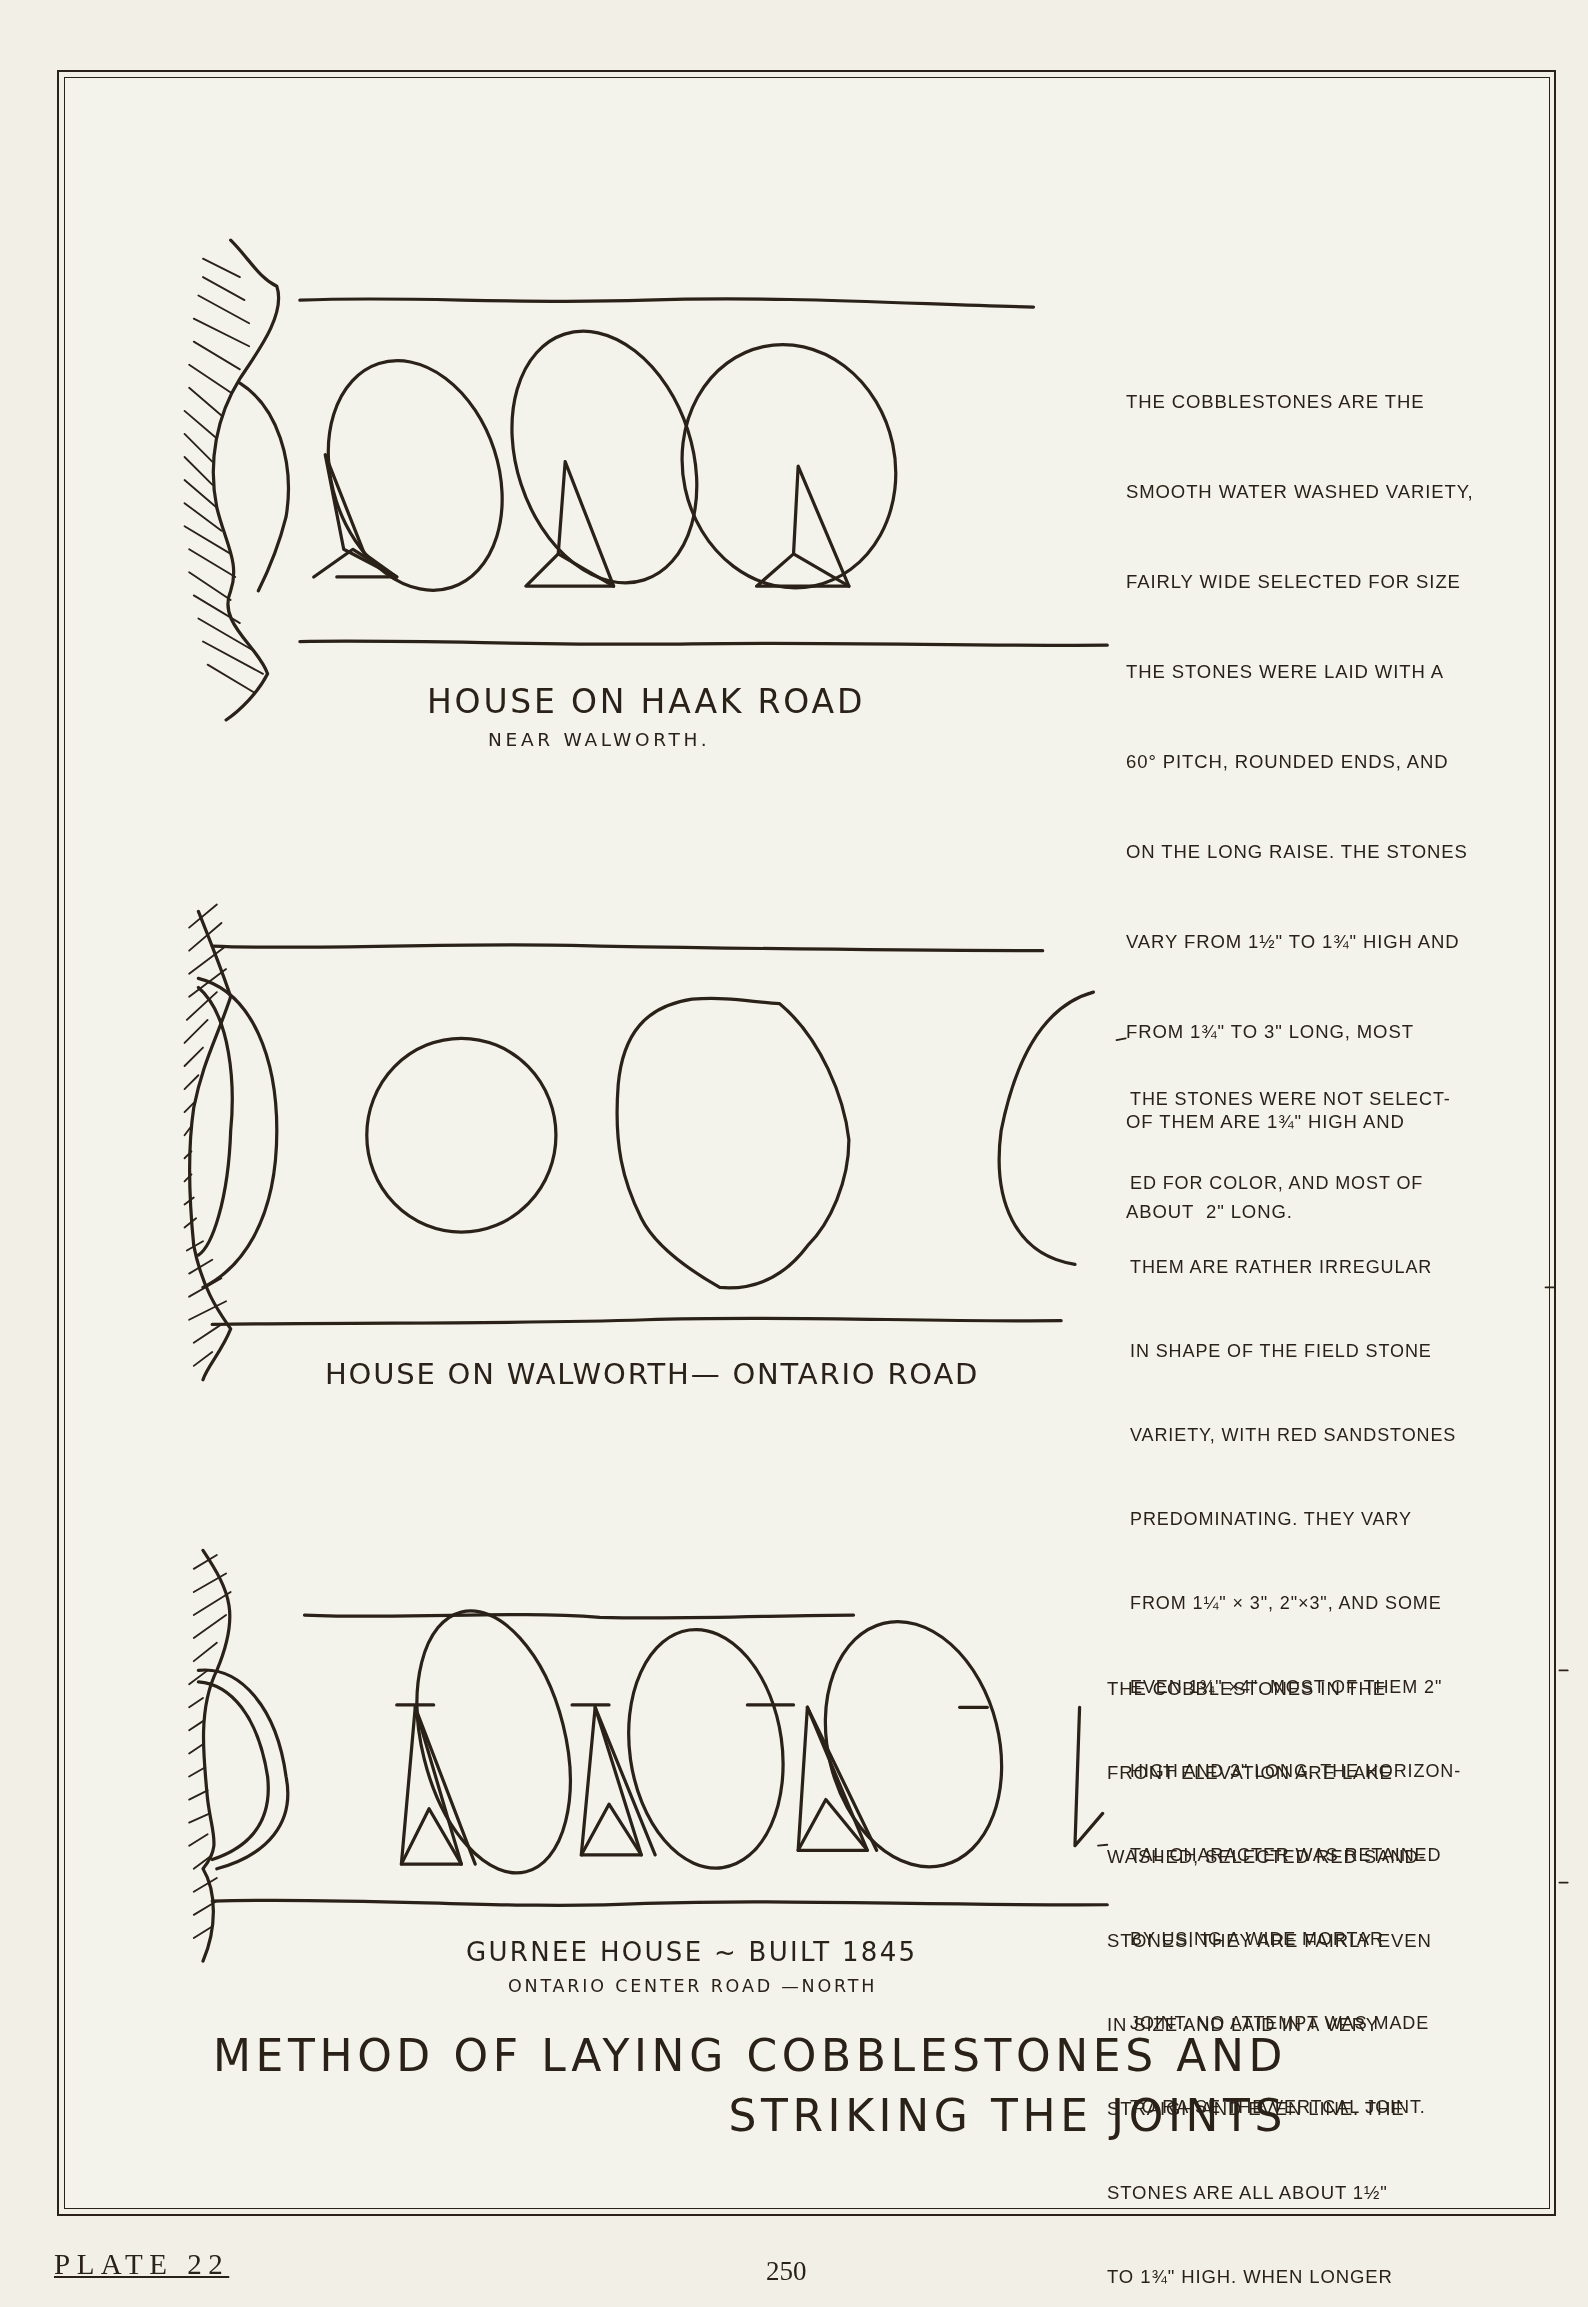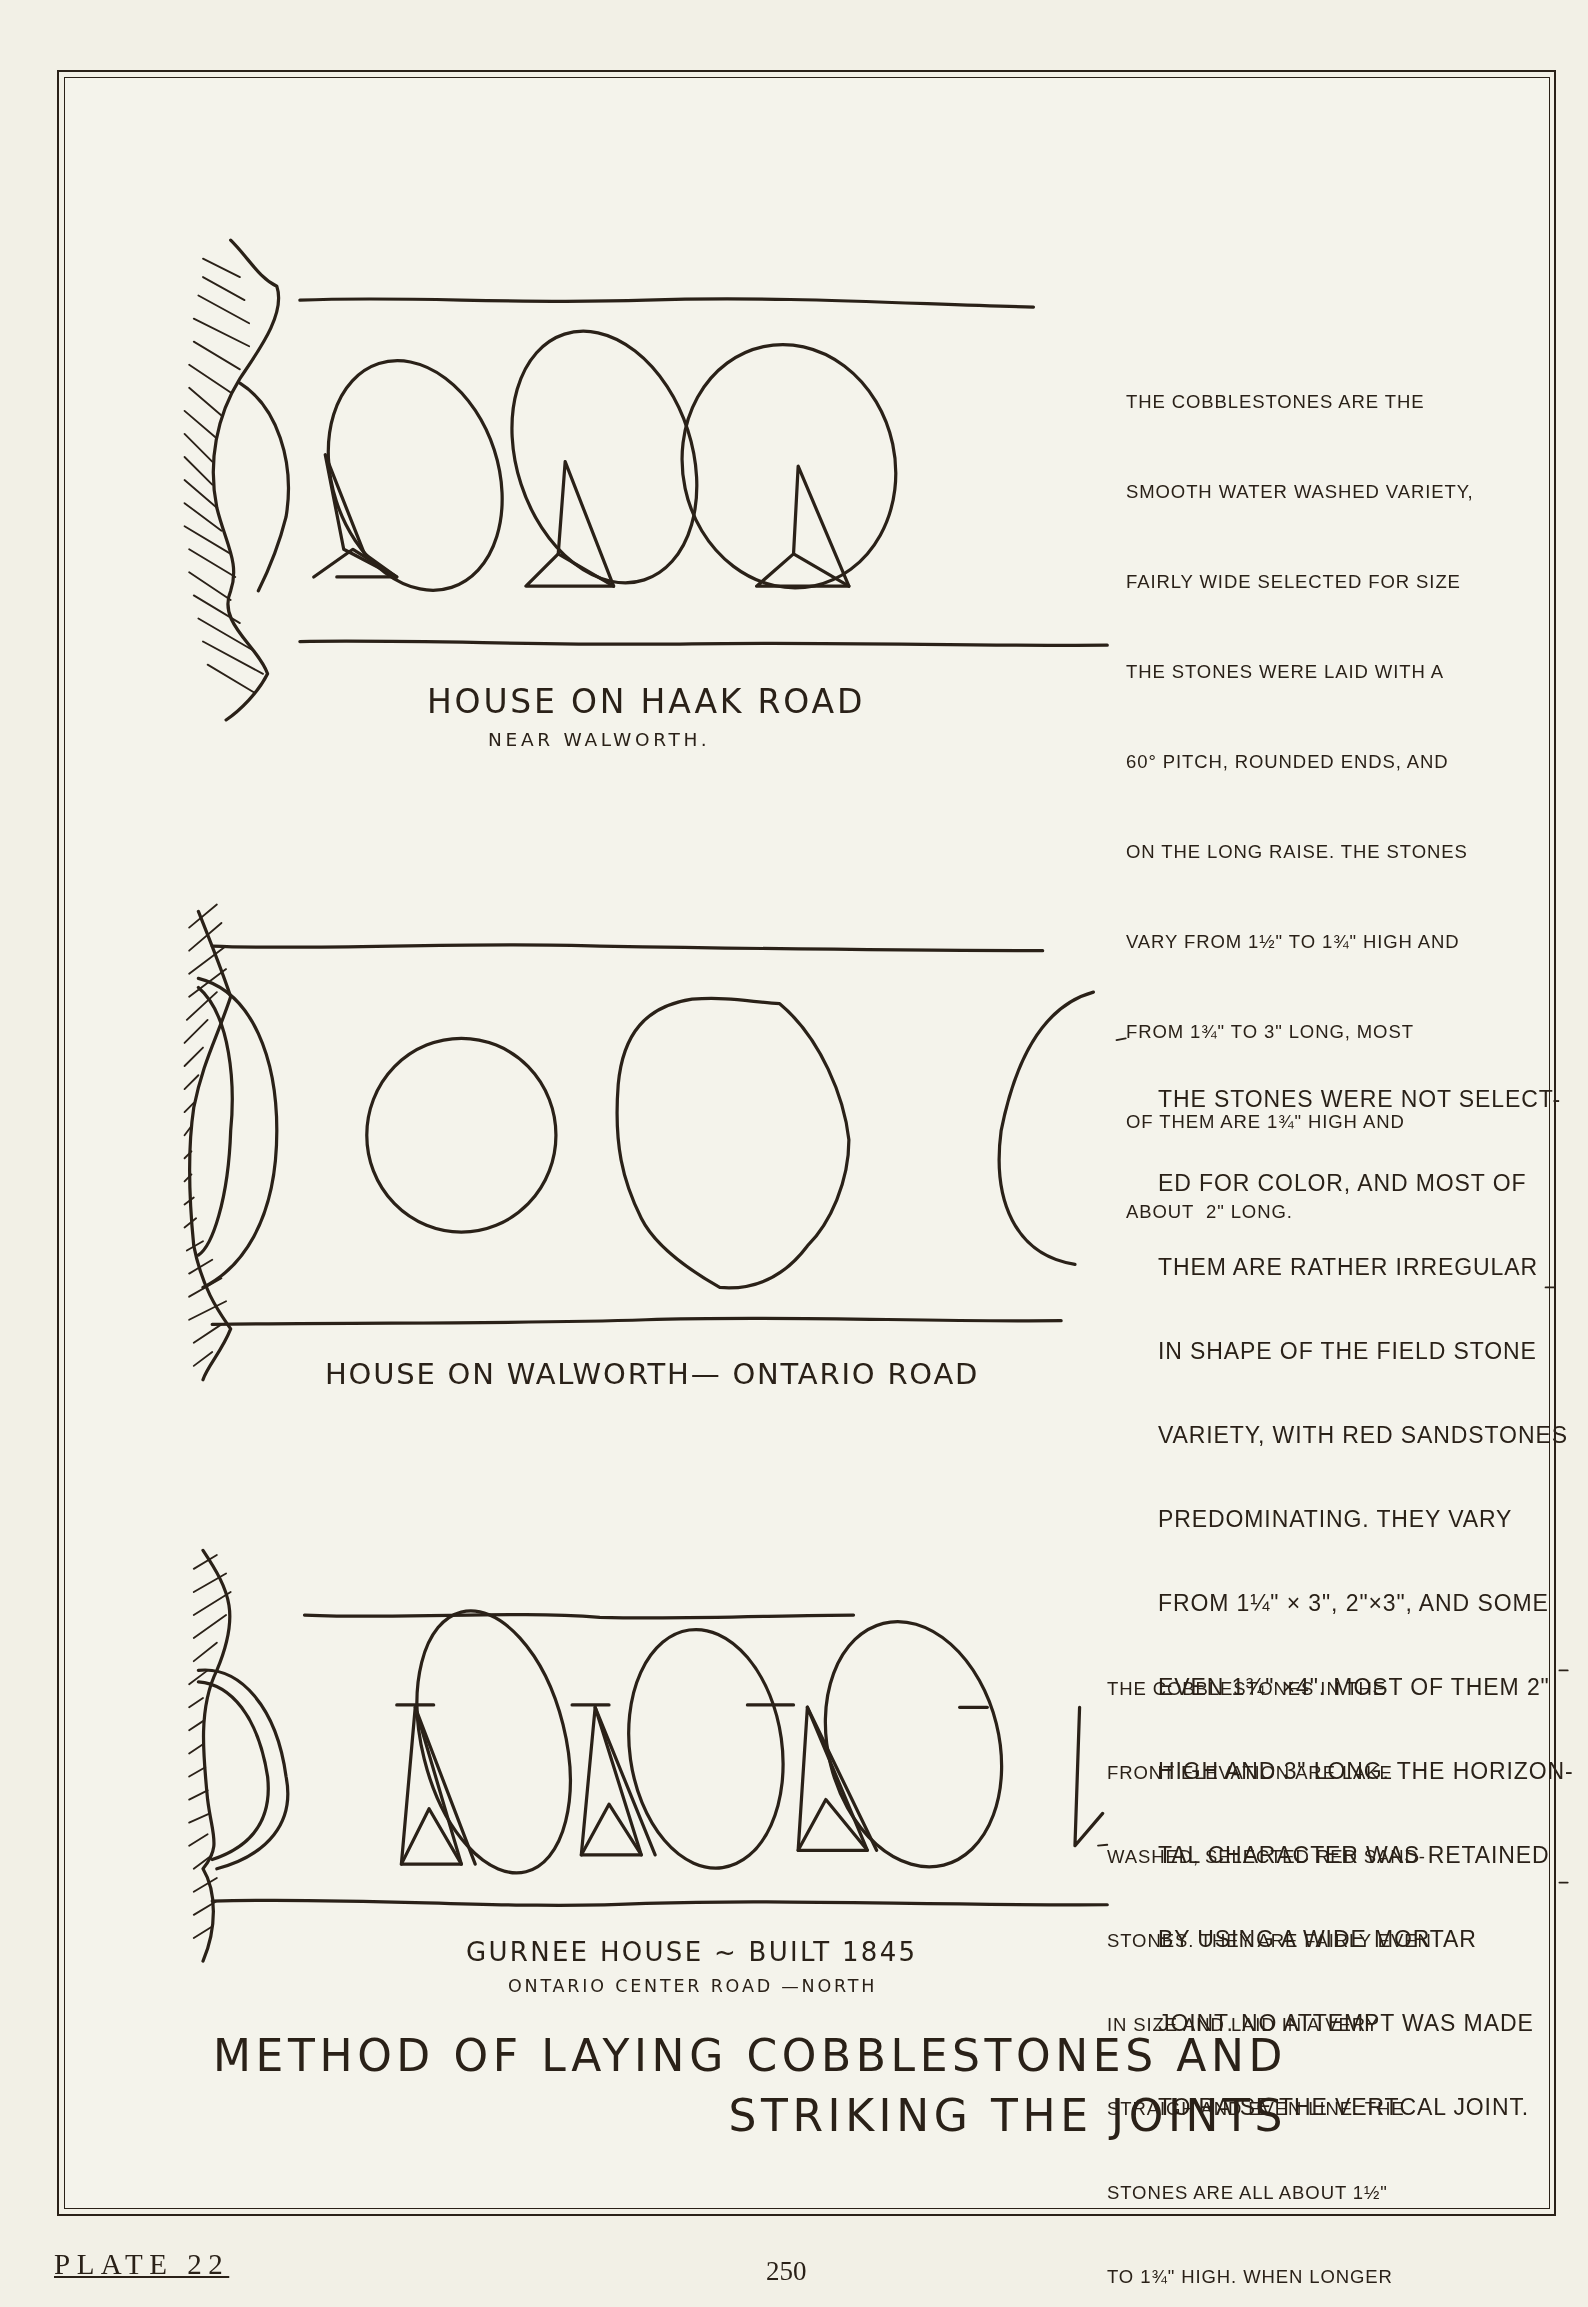--- a/index.html
+++ b/index.html
@@ -210,21 +210,21 @@
   <span class="line">60° PITCH, ROUNDED ENDS, AND</span>
   <span class="line">ON THE LONG RAISE. THE STONES</span>
   <span class="line">VARY FROM 1½" TO 1¾" HIGH AND</span>
   <span class="line">FROM 1¾" TO 3" LONG, MOST</span>
   <span class="line">OF THEM ARE 1¾" HIGH AND</span>
   <span class="line">ABOUT  2" LONG.</span>
 </div>
 <div class="caption title" style="left:387px; top:682px;margin-left:40px;">HOUSE ON HAAK ROAD</div>
 <div class="caption sub" style="left:488px; top:729px;">NEAR WALWORTH.</div>
 
-<div class="note" style="left:1130px; top:1029px; font-size:23px; line-height:28px;margin-left:28px;">
+<div class="note" style="left:1130px; top:1029px; font-size:18px; line-height:28px;">
   <span class="line">THE STONES WERE NOT SELECT-</span>
   <span class="line">ED FOR COLOR, AND MOST OF</span>
   <span class="line">THEM ARE RATHER IRREGULAR</span>
   <span class="line">IN SHAPE OF THE FIELD STONE</span>
   <span class="line">VARIETY, WITH RED SANDSTONES</span>
   <span class="line">PREDOMINATING. THEY VARY</span>
   <span class="line">FROM 1¼" × 3", 2"×3", AND SOME</span>
   <span class="line">EVEN 1¾" ×4". MOST OF THEM 2"</span>
   <span class="line">HIGH AND 3" LONG. THE HORIZON-</span>
   <span class="line">TAL CHARACTER WAS RETAINED</span>

